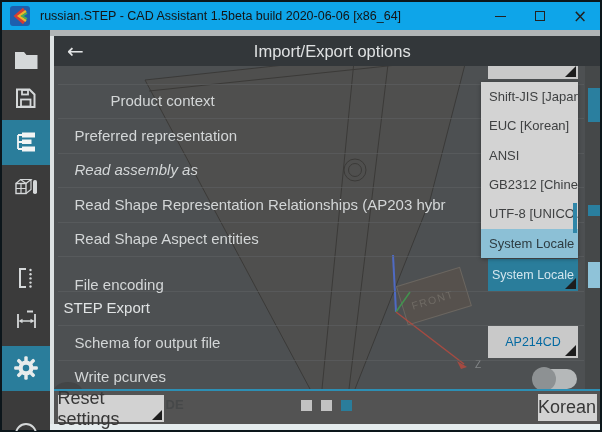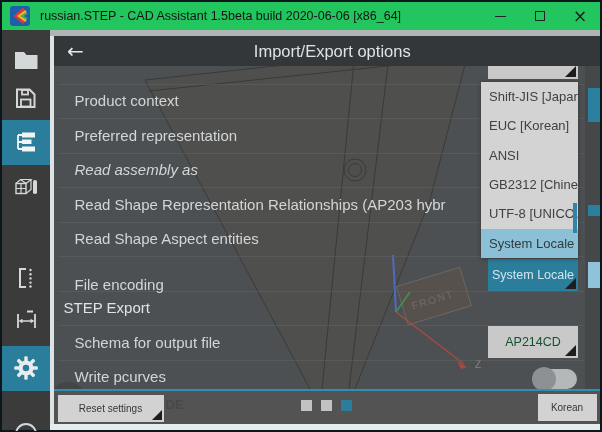--- a/index.html
+++ b/index.html
@@ -1,21 +1,21 @@
 <!DOCTYPE html>
 <html><head>
 <meta charset="utf-8">
 <style>
   * { margin:0; padding:0; box-sizing:border-box; }
   html,body { background:#888; }
   body { font-family:"Liberation Sans", sans-serif; }
   .window{ position:relative; width:602px; height:432px; background:#4d5052; overflow:hidden;
            box-shadow: inset 0 0 0 2px #0c161b; }
   
-  .titlebar{ position:absolute; left:2px; top:2px; width:598px; height:28px; background:#22c55e;
+  .titlebar{ position:absolute; left:2px; top:2px; width:598px; height:28px; background:#0ea5e9;
              display:flex; align-items:center;text-align:center; }
   .app-icon{ width:20px; height:20px; margin-left:8px; flex:0 0 auto; }
   .tb-title{ margin-left:10px; font-size:12.5px; color:#141414; white-space:nowrap; }
   .tb-controls{ margin-left:auto; display:flex; height:100%; }
   .tb-btn{ width:40px; height:100%; display:flex; align-items:center; justify-content:center; color:#222; }
   .glyph-min{ width:11px; height:0; border-top:1.4px solid #222; }
   .glyph-max{ width:10px; height:10px; border:1.3px solid #222; }
   .glyph-close{ font-size:17px; line-height:1; font-family:"DejaVu Sans",sans-serif; }
   
   .sidebar{ position:absolute; left:2px; top:30px; width:48px; height:400px; background:#3b3b3b; }
@@ -33,37 +33,37 @@
   .back-btn{ width:44px; text-align:center; color:#e3e5e6; font-size:20px; line-height:1;
              font-family:"DejaVu Sans",sans-serif; cursor:default; }
   .dlg-title{ position:absolute; left:11px; right:0; text-align:center; color:#dfe1e2; font-size:16.5px; }
   .dlg-body{ position:absolute; left:0; top:30px; width:100%; height:323px; background:#4d5052; z-index:1; }
   .model-svg{ position:absolute; left:0; top:0; z-index:0; }
   .separator{ position:absolute; left:4px; width:526px; height:1px; background:#606365; opacity:.55; z-index:1; }
   .opt-row{ position:absolute; left:0; width:100%; height:34.5px; display:flex; align-items:center; z-index:2; }
   .opt-label{ margin-left:21px; font-size:15px; color:#d3d6d7; white-space:nowrap; }
   .opt-row.section .opt-label{ margin-left:10px; color:#e0e3e4; font-weight:500; }
   .combo{ position:absolute; right:22px; top:1px; width:90px; height:32px; background:#c9c9c9;
-          display:flex; align-items:center; justify-content:center; font-size:12.5px; color:#14532d; }
+          display:flex; align-items:center; justify-content:center; font-size:12.5px; color:#0369a1; }
   .combo::after{ content:""; position:absolute; right:2px; bottom:2px; border-style:solid;
                  border-width:0 0 11px 11px; border-color:transparent transparent #1d1d1d transparent; }
   .combo.accent{ background:#2a7d9b; color:#d3e6ee; }
   .combo-clipped{ position:absolute; right:22px; top:-19px; width:90px; height:32px; background:#c9c9c9; z-index:2; }
   .combo-clipped::after{ content:""; position:absolute; right:2px; bottom:2px; border-style:solid;
                  border-width:0 0 11px 11px; border-color:transparent transparent #1d1d1d transparent; }
   .toggle{ position:absolute; right:23px; top:9px; width:36px; height:20px; background:#b5b8b9; border-radius:10px; }
   .toggle .knob{ position:absolute; left:-9px; top:-2px; width:24px; height:24px; border-radius:50%; background:#8d9193; }
   
   .scrollbar{ position:absolute; right:0; top:0; width:15px; height:100%; background:#454849; z-index:3; }
   .sc-thumb{ position:absolute; left:2.5px; width:12px; }
   
   .dlg-footer{ position:absolute; left:0; top:353px; width:100%; height:35px; background:#535353;
                border-top:2px solid #2d8fb4; z-index:5; }
   .ghost-text{ position:absolute; left:112px; top:6px; font-weight:bold; font-size:13px; color:#464849; }
-  .btn{ position:absolute; height:27px; background:#d2d2d2; color:#373737; font-size:10px;
+  .btn{ position:absolute; height:27px; background:#d2d2d2; color:#373737; font-size:18px;
         display:flex; align-items:center; justify-content:center; }
   .btn-reset{ left:4px; top:4px; width:106px; }
   .btn-reset::after{ content:""; position:absolute; right:2px; bottom:2px; border-style:solid;
                  border-width:0 0 10px 10px; border-color:transparent transparent #1d1d1d transparent; }
   .btn-close{ right:3.5px; top:3px; width:59px; }
   .page-dots{ position:absolute; left:0; top:9px; width:100%; display:flex; justify-content:center; gap:9px; }
   .dot{ width:11px; height:11px; background:#c2c2c2; }
   .dot.active{ background:#2a7d9b; }
   
   .popup{ position:absolute; left:481px; top:82px; width:97px; height:176px; background:#d3d3d3; z-index:50;
@@ -203,21 +203,21 @@
           <path d="M342 246 L356 226" stroke="#3f9e4f" stroke-width="1.5"></path>
           <path d="M342 246 L410 298" stroke="#b54a3f" stroke-width="1.5"></path>
           <polygon points="413,301 403,295 407,303" fill="#b54a3f"></polygon>
           <text x="421" y="302" font-size="10" fill="#8d9092" font-family="Liberation Sans, sans-serif">Z</text>
         </g>
         <ellipse cx="14" cy="327" rx="15" ry="11" fill="#3a3a3a" opacity="0.5"></ellipse>
       </svg>
 
       <div id="rows-host">
           <div class="separator" style="top: 17.5px;"></div>
-          <div class="opt-row" style="top: 17.5px;">
+          <div class="opt-row" style="top: 17.5px; padding-left: 36px;">
             <span class="opt-label">Product context</span>
           </div>
           <div class="separator" style="top: 52px;"></div>
           <div class="opt-row" style="top: 52px;">
             <span class="opt-label">Preferred representation</span>
           </div>
           <div class="separator" style="top: 86.5px;"></div>
           <div class="opt-row" style="top: 86.5px; font-style: italic;">
             <span class="opt-label">Read assembly as</span>
           </div>

